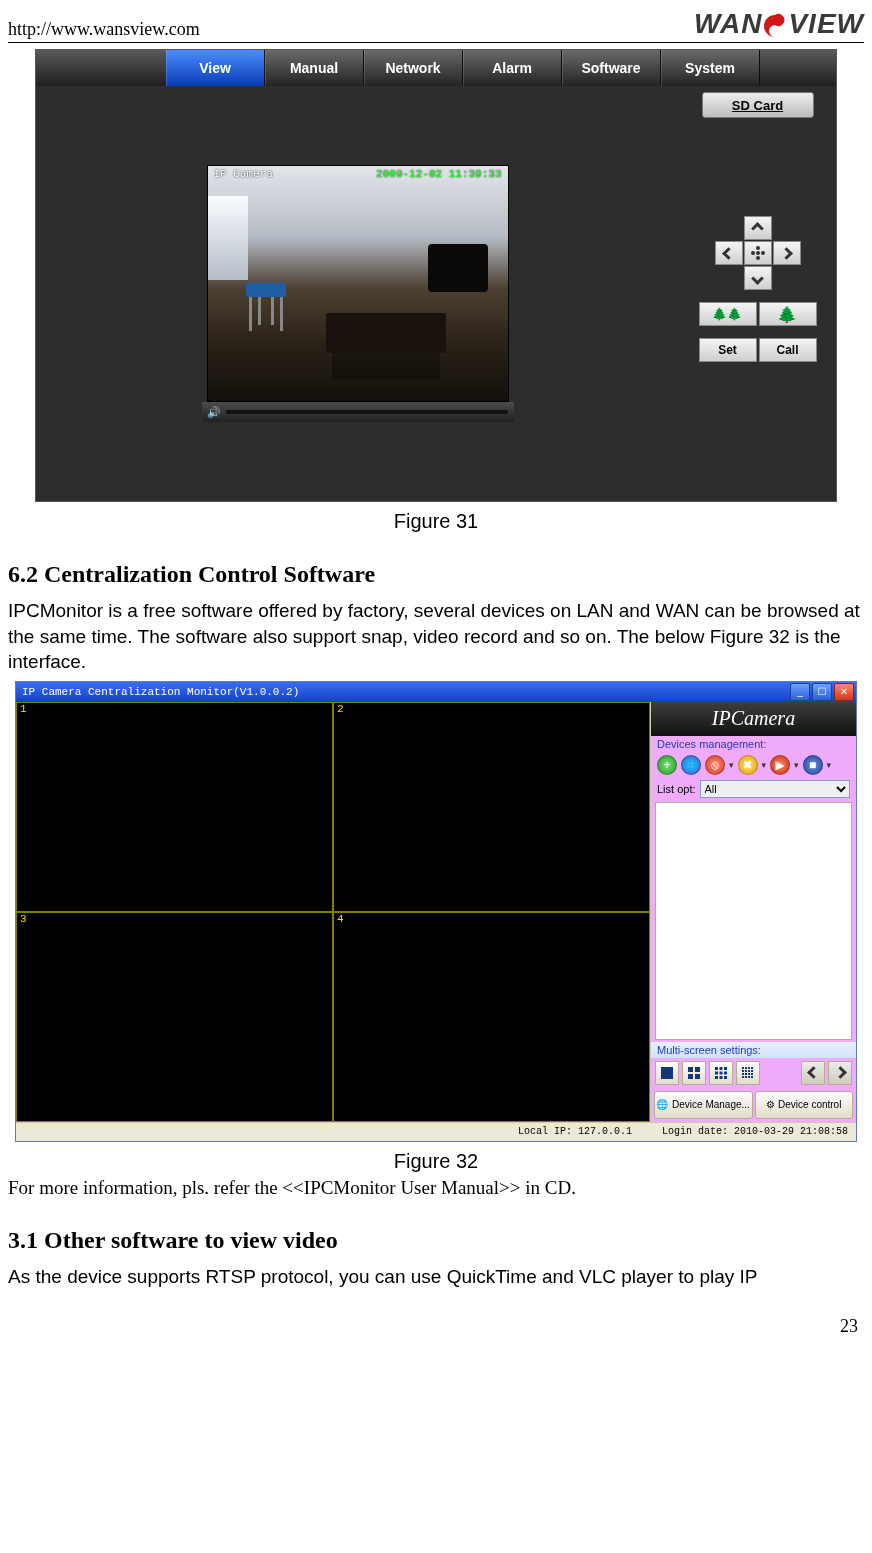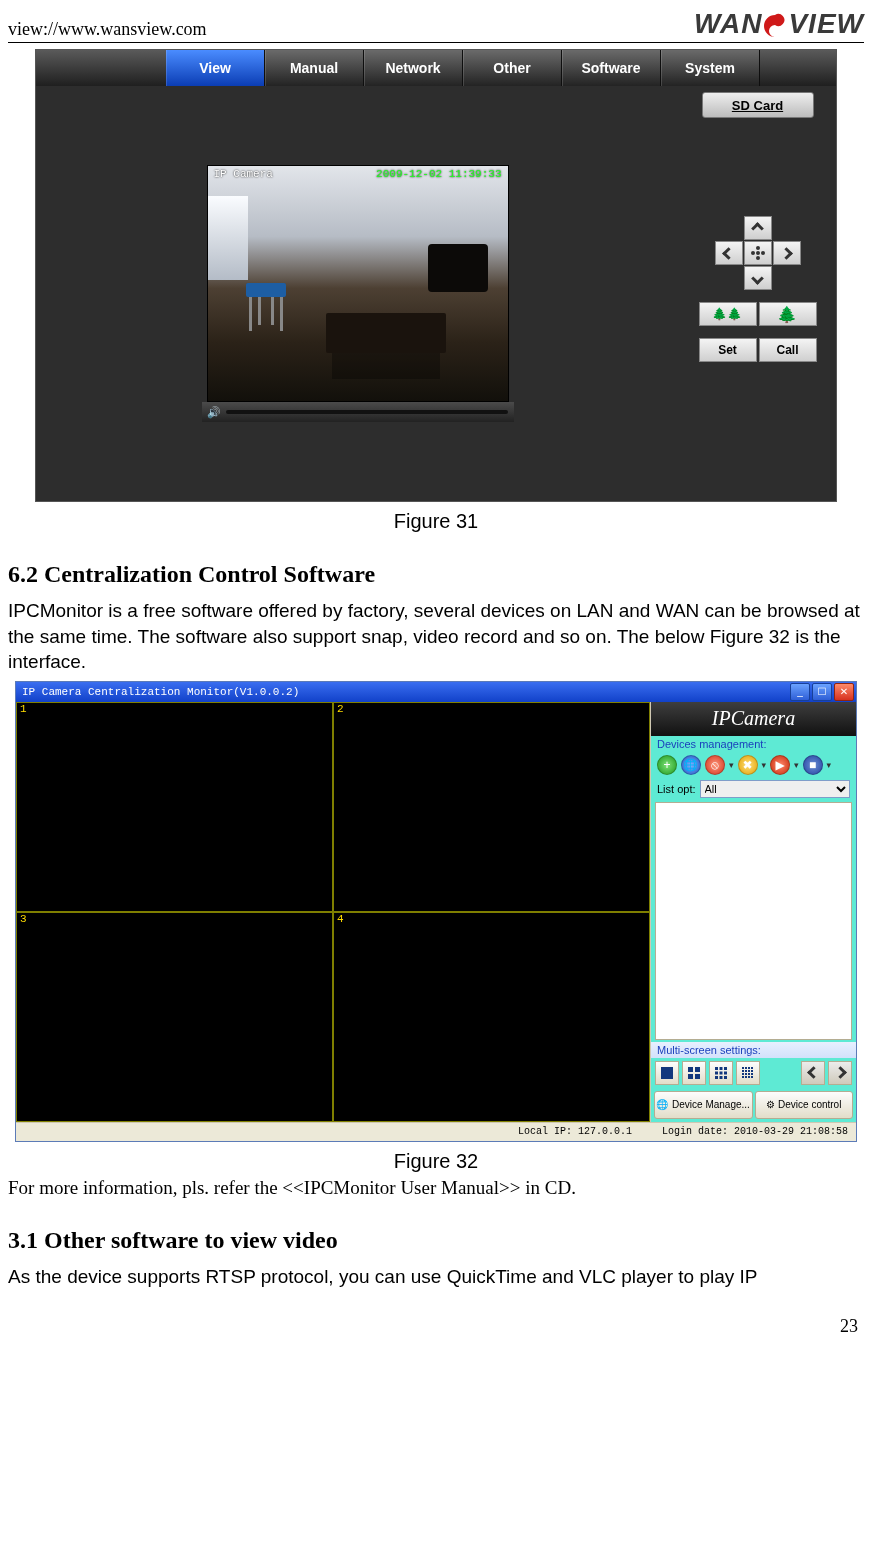--- a/index.html
+++ b/index.html
@@ -98,21 +98,21 @@
   .ipc-window{ width:840px; margin:0 auto; border:1px solid #5c7bb7; font-family:Tahoma,Arial,sans-serif; background:#ece9d8;}
   .ipc-titlebar{height:20px;background:linear-gradient(#3a6ef0,#1141c9);display:flex;align-items:center;justify-content:space-between;padding:0 2px;}
   .ipc-titlebar .t{color:#fff;font-family:"Courier New",monospace;font-size:11px;padding-left:4px;}
   .ipc-titlebar .winbtns{display:flex;gap:2px}
   .ipc-titlebar .wbtn{width:18px;height:16px;background:linear-gradient(#6aa2ff,#2e5ed6);border:1px solid #184099;border-radius:2px;display:flex;align-items:center;justify-content:center;font-size:10px;color:#fff;cursor:pointer;}
   .ipc-titlebar .wbtn.close{background:linear-gradient(#ff8a6a,#d7311f);border-color:#902410;}
   .ipc-body{display:flex;height:420px;}
   .ipc-grid{flex:1;background:#000;display:grid;grid-template-columns:1fr 1fr;grid-template-rows:1fr 1fr;}
   .ipc-cell{border:1px solid #7f7f00;position:relative;}
   .ipc-cell .num{position:absolute;top:0;left:0;color:#ffdc00;font-size:11px;font-family:"Courier New",monospace;background:rgba(0,0,0,.4);padding:0 3px;}
-  .ipc-side{width:205px;background:#5eead4;display:flex;flex-direction:column;border-left:1px solid #cfc8b3;}
+  .ipc-side{width:205px;background:#f0abfc;display:flex;flex-direction:column;border-left:1px solid #cfc8b3;}
   .ipc-logo{height:34px;background:linear-gradient(#3e3e3e,#111);color:#fff;display:flex;align-items:center;justify-content:center;font-style:italic;font-family:"Times New Roman",serif;font-size:20px;}
   .ipc-btnrow{display:flex;gap:4px;padding:5px;justify-content:center;}
   .ipc-btnrow .b{width:54px;height:34px;background:linear-gradient(#fdfdfd,#e6e2d2);border:1px solid #b4ad92;border-radius:2px;font-size:10px;display:flex;align-items:center;justify-content:center;text-align:center;cursor:pointer;}
   .ipc-section-label{font-size:11px;color:#1a3fbc;padding:2px 6px;}
   .ipc-iconrow{display:flex;gap:4px;padding:3px 6px;align-items:center;}
   .ipc-iconrow .ic{width:18px;height:18px;border-radius:50%;display:flex;align-items:center;justify-content:center;font-size:12px;color:#fff;cursor:pointer;border:1px solid rgba(0,0,0,.2);} 
   .ic.add{background:radial-gradient(#7fe27a,#1b981b)}
   .ic.world{background:radial-gradient(#7db6ff,#2054c2)}
   .ic.del{background:radial-gradient(#ff9a7f,#d2321b)}
   .ic.warn{background:radial-gradient(#ffe27f,#e2a000)}
@@ -130,35 +130,35 @@
   .ipc-bottom-tabs{display:flex;gap:2px;padding:3px;margin-top:auto;}
   .ipc-bottom-tabs .tab{flex:1;height:26px;background:linear-gradient(#fdfdfd,#e2ddc9);border:1px solid #b4ad92;border-radius:3px;font-size:10px;display:flex;align-items:center;gap:3px;justify-content:center;cursor:pointer;}
   .ipc-status{height:18px;background:#ece9d8;border-top:1px solid #cfc8b3;display:flex;align-items:center;gap:30px;padding:0 8px;font-size:10px;font-family:"Courier New",monospace;}
   
   .page-num{position:relative;text-align:right;font-family:"Times New Roman",serif;font-size:18px;margin-top:26px;padding-right:6px;}
 </style>
 </head>
 <body>
 
 <div class="page-header">
-  <span class="header-url">view://www.wansview.com</span>
+  <span class="header-url">http://www.wansview.com</span>
   <span class="wansview-logo">
     <span class="logo-rest">WAN</span><span class="logo-s"><svg width="26" height="26" viewBox="0 0 26 26">
           <path d="M13 2 A11 11 0 1 0 13 24 A6 6 0 1 1 13 12 A6 6 0 1 0 13 2 Z" fill="#cf1919"></path>
         </svg></span><span class="logo-rest">VIEW</span>
   </span>
 </div>
 
 <div class="camui">
   <div class="camui-topbar">
     <div class="camui-logo-slot"></div>
     <div class="camui-tab active">View</div>
     <div class="camui-tab">Manual</div>
     <div class="camui-tab">Network</div>
-    <div class="camui-tab">Other</div>
+    <div class="camui-tab">Alarm</div>
     <div class="camui-tab">Software</div>
     <div class="camui-tab">System</div>
     <div style="flex:1"></div>
   </div>
   <div class="camui-body">
     <div class="camui-left">
       <div class="camui-preview">
         <span class="osd-name">IP Camera</span>
         <span class="osd-time">2009-12-02 11:39:33</span>
         <div class="window"></div>

